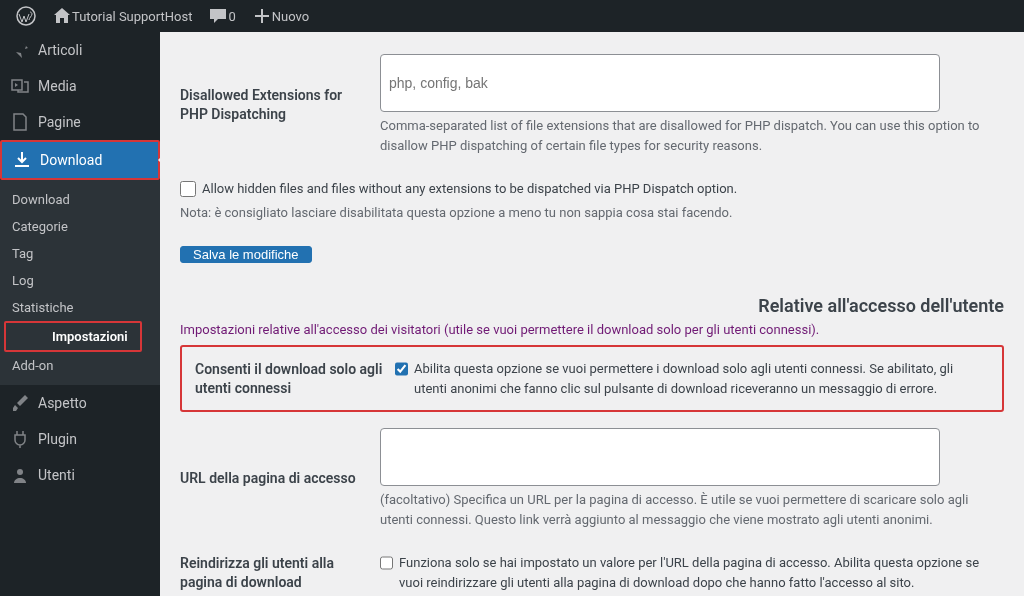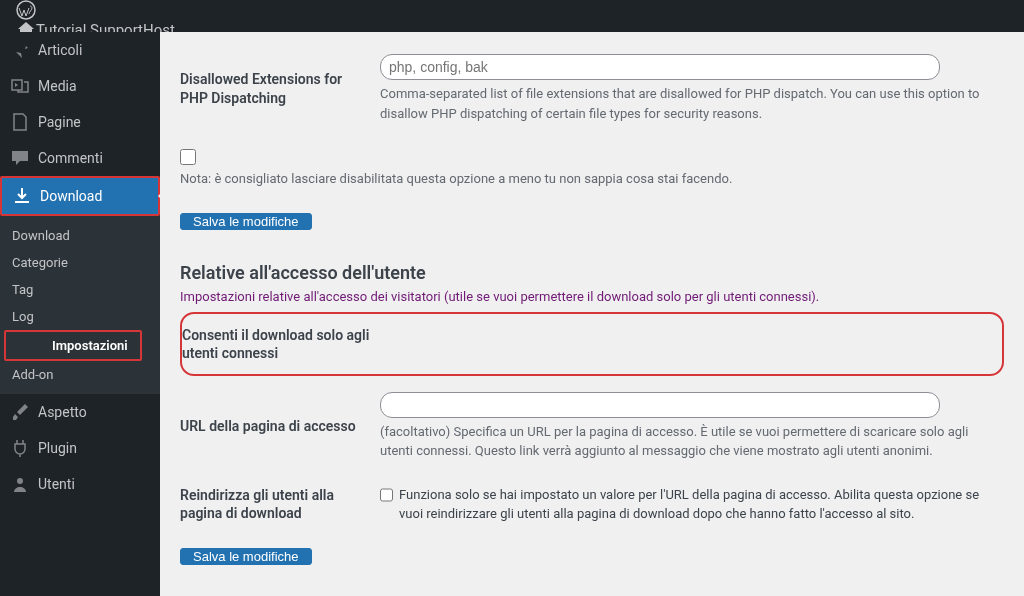--- a/index.html
+++ b/index.html
@@ -1,42 +1,42 @@
 <!DOCTYPE html>
 <html><head>
 <meta charset="utf-8">
 <style>
 * { box-sizing: border-box; margin: 0; padding: 0; }
 body { font-family: -apple-system, BlinkMacSystemFont, "Segoe UI", Roboto, sans-serif; font-size: 13px; color: #3c434a; background: #f0f0f1; }
-.topbar { background: #1d2327; color: #c3c4c7; height: 32px; display: flex; align-items: flex-start; padding: 0 8px; font-size: 15px; flex-direction: column; }
+.topbar { background: #1d2327; color: #c3c4c7; height: 32px; display: flex; align-items: flex-end; padding: 0 8px; font-size: 13px; }
 .topbar .item { display: flex; align-items: center; padding: 0 8px; cursor: pointer; height: 32px; }
 .tb-icon { width: 20px; height: 20px; display: inline-flex; align-items: center; justify-content: center; fill: currentColor; }
 .main { display: flex; min-height: calc(596px - 32px); }
 .sidebar { width: 160px; background: #1d2327; color: #c3c4c7; flex-shrink: 0; }
 .menu-item { display: flex; align-items: center; padding: 8px 10px; cursor: pointer; font-size: 14px; position: relative; }
 .menu-item.active { background: #2271b1; color: #fff; }
 .menu-item.active::after { content: ""; position: absolute; right: -8px; top: 50%; transform: translateY(-50%); border: 8px solid transparent; border-right-color: #f0f0f1; }
 .menu-icon { width: 20px; height: 20px; margin-right: 8px; display: inline-flex; align-items: center; justify-content: center; fill: currentColor; opacity: 0.6; }
 .menu-item.active .menu-icon { opacity: 1; }
 .submenu { background: #2c3338; padding: 6px 0; }
 .submenu-item { padding: 6px 12px; font-size: 13px; color: #c3c4c7; cursor: pointer; }
 .submenu-item.selected { color: #fff; font-weight: 600; padding-left: 46px; }
 .hl { border: 2px solid #d63638; border-radius: 2px; }
 .content { flex: 1; padding: 10px 20px 20px 20px; background: #f0f0f1; }
 .form-row { display: flex; align-items: center; padding: 12px 0; }
 .label-col { width: 200px; flex-shrink: 0; font-weight: 600; font-size: 14px; padding-right: 10px; line-height: 1.3; }
 .field-col { flex: 1; }
-input[type=text] { width: 100%; max-width: 560px; padding: 4px 8px; border: 1px solid #8c8f94; border-radius: 12px; font-size: 14px; background: #fff; }
+input[type=text] { width: 100%; max-width: 560px; padding: 20px 8px; border: 1px solid #8c8f94; border-radius: 4px; font-size: 14px; background: #fff; }
 .desc { color: #646970; font-size: 13px; margin-top: 4px; line-height: 1.5; max-width: 640px; }
 .check-line { display: flex; align-items: flex-start; line-height: 1.5; }
 input[type=checkbox] { width: 16px; height: 16px; margin-right: 6px; margin-top: 2px; accent-color: #2271b1; }
 .btn-primary { background: #2271b1; color: #fff; border: 1px solid #2271b1; border-radius: 3px; padding: 0 12px; font-size: 13px; cursor: pointer; }
-h2.section { font-size: 18px; font-weight: 600; margin: 20px 0 6px 0; }
+h2.section { font-size: 18px; font-weight: 600; margin: 20px 0 6px 0; text-align: right; }
 .section-desc { color: #701a75; margin-bottom: 8px; }
-.hl-box { border: 2px solid #d63638; border-radius: 14px; padding: 8px 0; margin: 4px 0; }
+.hl-box { border: 2px solid #d63638; border-radius: 3px; padding: 8px 13px; margin: 4px 0; }
 </style>
 </head>
 <body>
 
 <div class="topbar">
   <div class="item">
       <span class="tb-icon">
         <svg viewBox="0 0 20 20">
           <circle cx="10" cy="10" r="9" fill="none" stroke="currentColor" stroke-width="1.5"></circle>
           <path d="M3 8l3 8 2-6 2 6 3-8M14 6c1 0 2 1 2 2 0 2-3 4-3 6" fill="none" stroke="currentColor" stroke-width="1"></path>
@@ -88,42 +88,35 @@
         </span>
         <span>Media</span>
       </div>
     <div class="menu-item">
         <span class="menu-icon">
           <svg viewBox="0 0 20 20">
             <path d="M4 2h9l3 3v13H4z" fill="none" stroke="currentColor" stroke-width="1.5"></path>
           </svg>
         </span>
         <span>Pagine</span>
-      </div>
-    <div class="menu-item">
-        <span class="menu-icon">
-          <svg viewBox="0 0 20 20">
-            <path d="M2 3h16v10H10l-4 4v-4H2z"></path>
-          </svg>
-        </span>
-        <span>Commenti</span>
       </div>
     <div class="menu-item active hl">
         <span class="menu-icon">
           <svg viewBox="0 0 20 20">
             <path d="M10 2v10m-4-4l4 4 4-4M3 16h14" fill="none" stroke="currentColor" stroke-width="2"></path>
           </svg>
         </span>
         <span>Download</span>
       </div>
     <div class="submenu">
       <div class="submenu-item">Download</div>
       <div class="submenu-item">Categorie</div>
       <div class="submenu-item">Tag</div>
       <div class="submenu-item">Log</div>
+      <div class="submenu-item">Statistiche</div>
       <div class="submenu-item selected hl" style="display:inline-block;margin-left:4px;">Impostazioni</div>
       <div class="submenu-item">Add-on</div>
     </div>
     <div class="menu-item">
         <span class="menu-icon">
           <svg viewBox="0 0 20 20">
             <path d="M15 2l3 3-8 8-3-3zM5 12l3 3-2 3H3v-3z" fill="currentColor"></path>
           </svg>
         </span>
         <span>Aspetto</span>
@@ -156,35 +149,42 @@
       <div class="field-col">
         <input type="text" placeholder="php, config, bak" style="">
         <div class="desc">Comma-separated list of file extensions that are disallowed for PHP dispatch. You can use this option to disallow PHP dispatching of certain file types for security reasons.</div>
       </div>
     </div>
 
     <div class="form-row">
       <div class="field-col">
         <label class="check-line">
           <input type="checkbox" style="">
+          <span>Allow hidden files and files without any extensions to be dispatched via PHP Dispatch option.</span>
         </label>
         <div class="desc">Nota: è consigliato lasciare disabilitata questa opzione a meno tu non sappia cosa stai facendo.</div>
       </div>
     </div>
 
     <div style="padding:12px 0;">
       <button class="btn-primary">Salva le modifiche</button>
     </div>
 
     <h2 class="section">Relative all'accesso dell'utente</h2>
     <div class="section-desc">Impostazioni relative all'accesso dei visitatori (utile se vuoi permettere il download solo per gli utenti connessi).</div>
 
     <div class="hl-box">
       <div class="form-row" style="padding:4px 0;">
         <div class="label-col">Consenti il download solo agli utenti connessi</div>
+        <div class="field-col">
+          <label class="check-line">
+            <input type="checkbox" checked="" style="">
+            <span>Abilita questa opzione se vuoi permettere i download solo agli utenti connessi. Se abilitato, gli utenti anonimi che fanno clic sul pulsante di download riceveranno un messaggio di errore.</span>
+          </label>
+        </div>
       </div>
     </div>
 
     <div class="form-row">
       <div class="label-col">URL della pagina di accesso</div>
       <div class="field-col">
         <input type="text" style="">
         <div class="desc">(facoltativo) Specifica un URL per la pagina di accesso. È utile se vuoi permettere di scaricare solo agli utenti connessi. Questo link verrà aggiunto al messaggio che viene mostrato agli utenti anonimi.</div>
       </div>
     </div>

